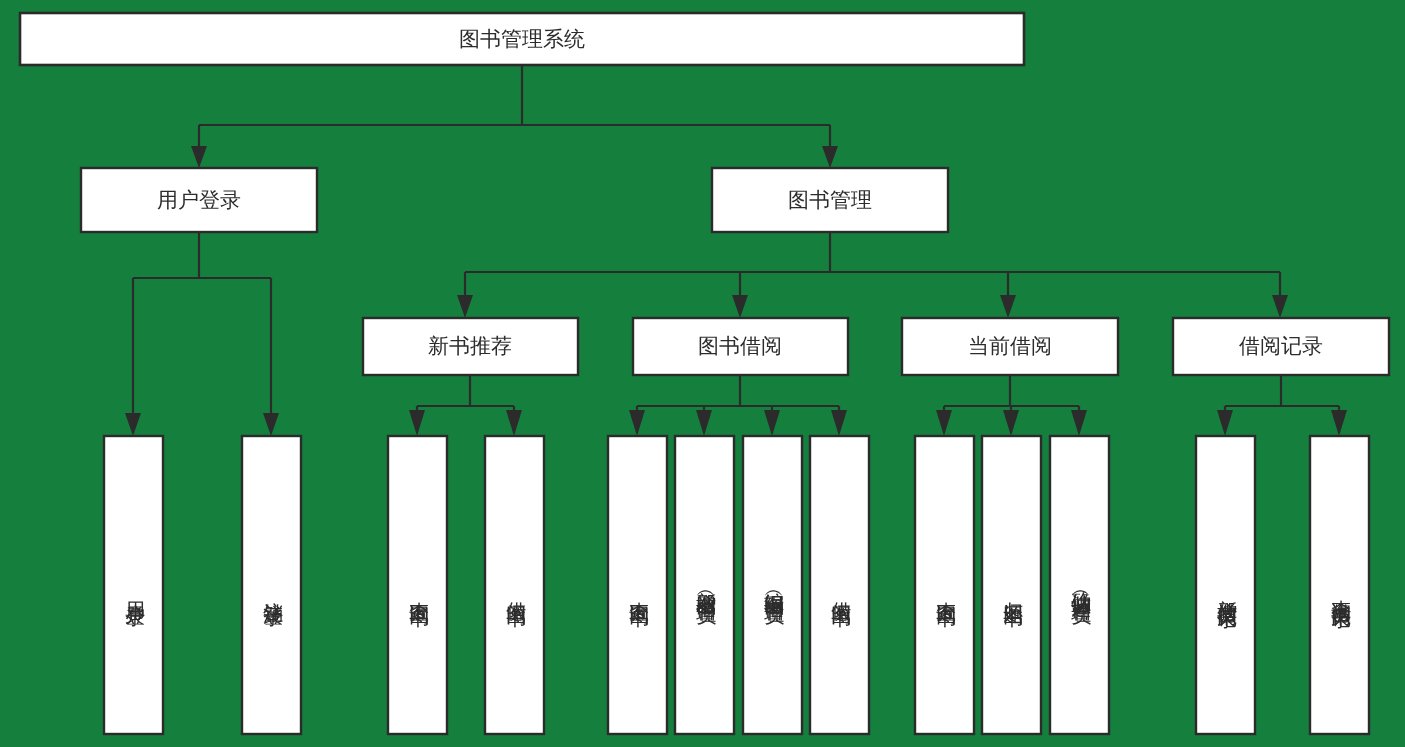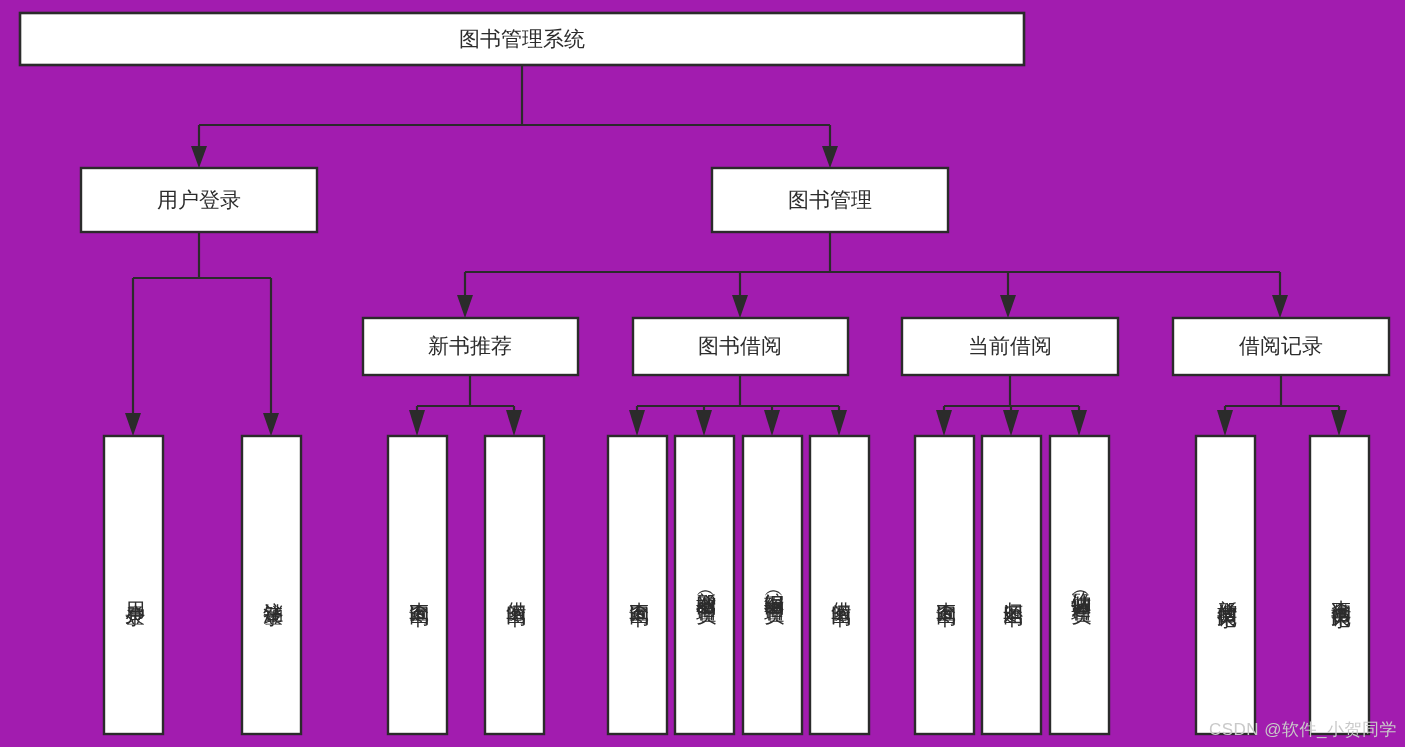--- a/index.html
+++ b/index.html
@@ -11,21 +11,21 @@
   body {
     width: 1405px;
     height: 747px;
     font-family: "Liberation Sans", "DejaVu Sans", sans-serif;
     overflow: hidden;
   }
   #diagram-root {
     position: relative;
     width: 1405px;
     height: 747px;
-    background: #a21caf;
+    background: #15803d;
   }
   svg#tree-svg {
     position: absolute;
     left: 0;
     top: 0;
     width: 1405px;
     height: 747px;
     display: block;
   }
   .node-rect {
@@ -226,15 +226,14 @@
       <rect class="node-rect" x="1196" y="436" width="59" height="298"></rect>
       <text class="node-label vertical-label" x="1226" y="590">新增借阅记录</text>
     </g>
     <g>
       <rect class="node-rect" x="1310" y="436" width="59" height="298"></rect>
       <text class="node-label vertical-label" x="1340" y="590">查询借阅记录</text>
     </g>
 
   </svg>
 
-  <div class="watermark">CSDN @软件_小贺同学</div>
 
 </div>
 
 </body></html>

